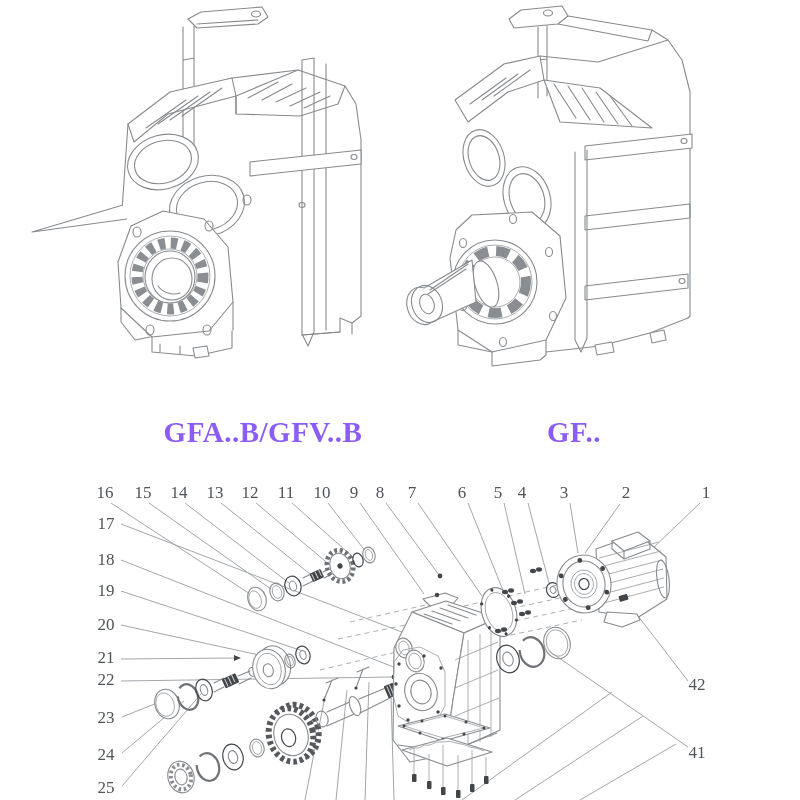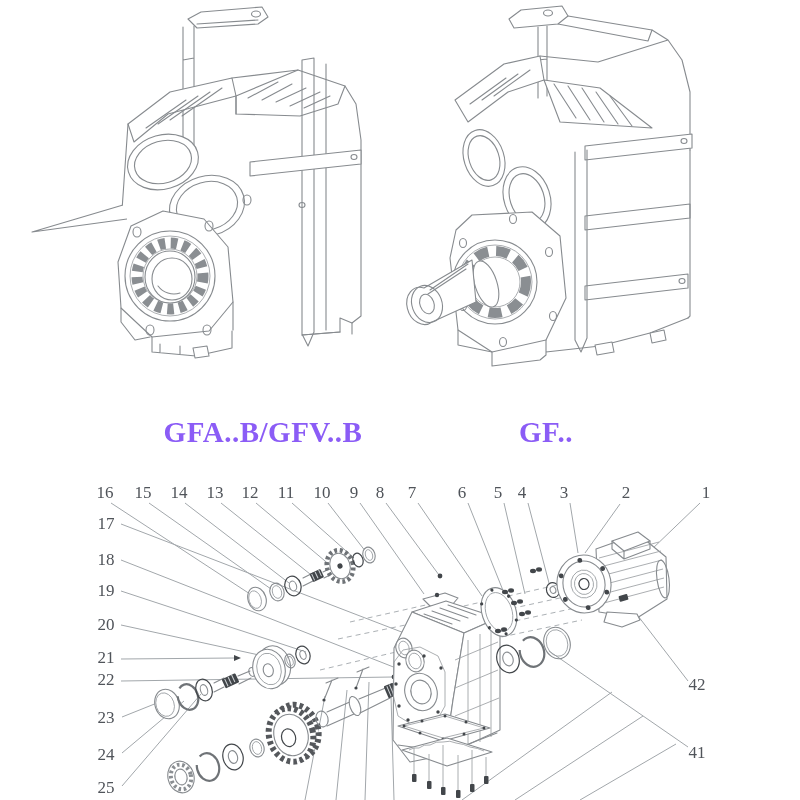--- a/index.html
+++ b/index.html
@@ -2,21 +2,21 @@
 <html><head>
 <meta charset="utf-8">
 <style>
   html,body{margin:0;padding:0;background:#ffffff;}
   .stage{position:relative;width:800px;height:800px;background:#ffffff;overflow:hidden;
          font-family:"Liberation Serif", serif;}
   .stage svg{position:absolute;left:0;top:0;}
   .caption{position:absolute;font-weight:bold;color:#8b5cf6;font-size:29px;
            letter-spacing:0.5px;white-space:nowrap;transform:translateX(-50%);}
   .cap-left{left:263px;top:416px;}
-  .cap-right{left:546px;top:416px;}
+  .cap-right{left:574px;top:416px;}
   text.callout{font-family:"Liberation Serif",serif;font-size:17px;fill:#50545a;}
   .ln{stroke:#878b8f;stroke-width:1.1;fill:none;stroke-linejoin:round;stroke-linecap:round;}
   .lnw{stroke:#878b8f;stroke-width:1.1;fill:#ffffff;stroke-linejoin:round;}
   .thin{stroke:#95999d;stroke-width:0.8;fill:none;}
   .dark{stroke:#42464a;stroke-width:1.2;fill:none;}
   .darkfill{fill:#42464a;stroke:none;}
   .leader{stroke:#a2a7ab;stroke-width:1;fill:none;}
   .dash{stroke:#a2a7ab;stroke-width:0.9;fill:none;stroke-dasharray:5 4;}
 </style>
 </head>

